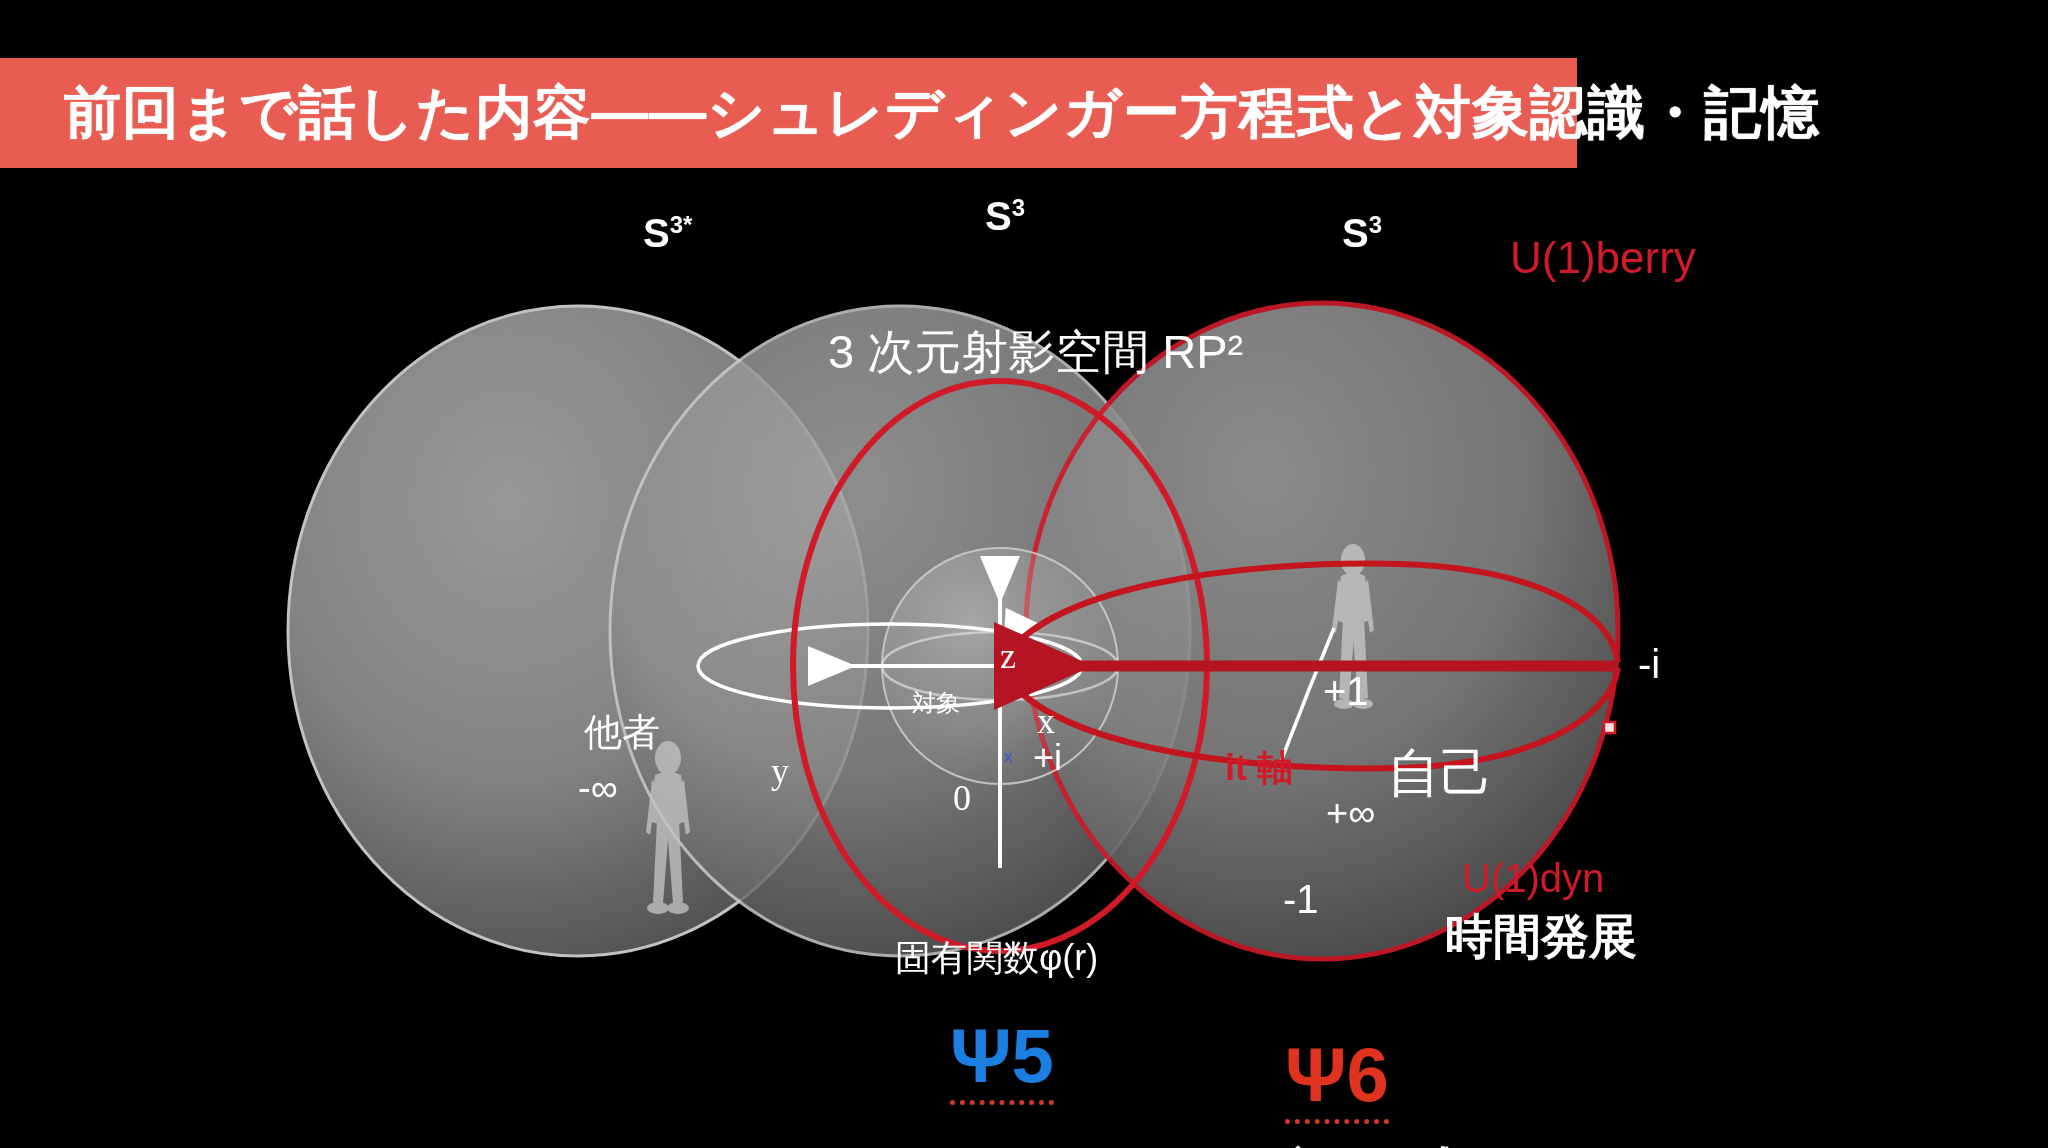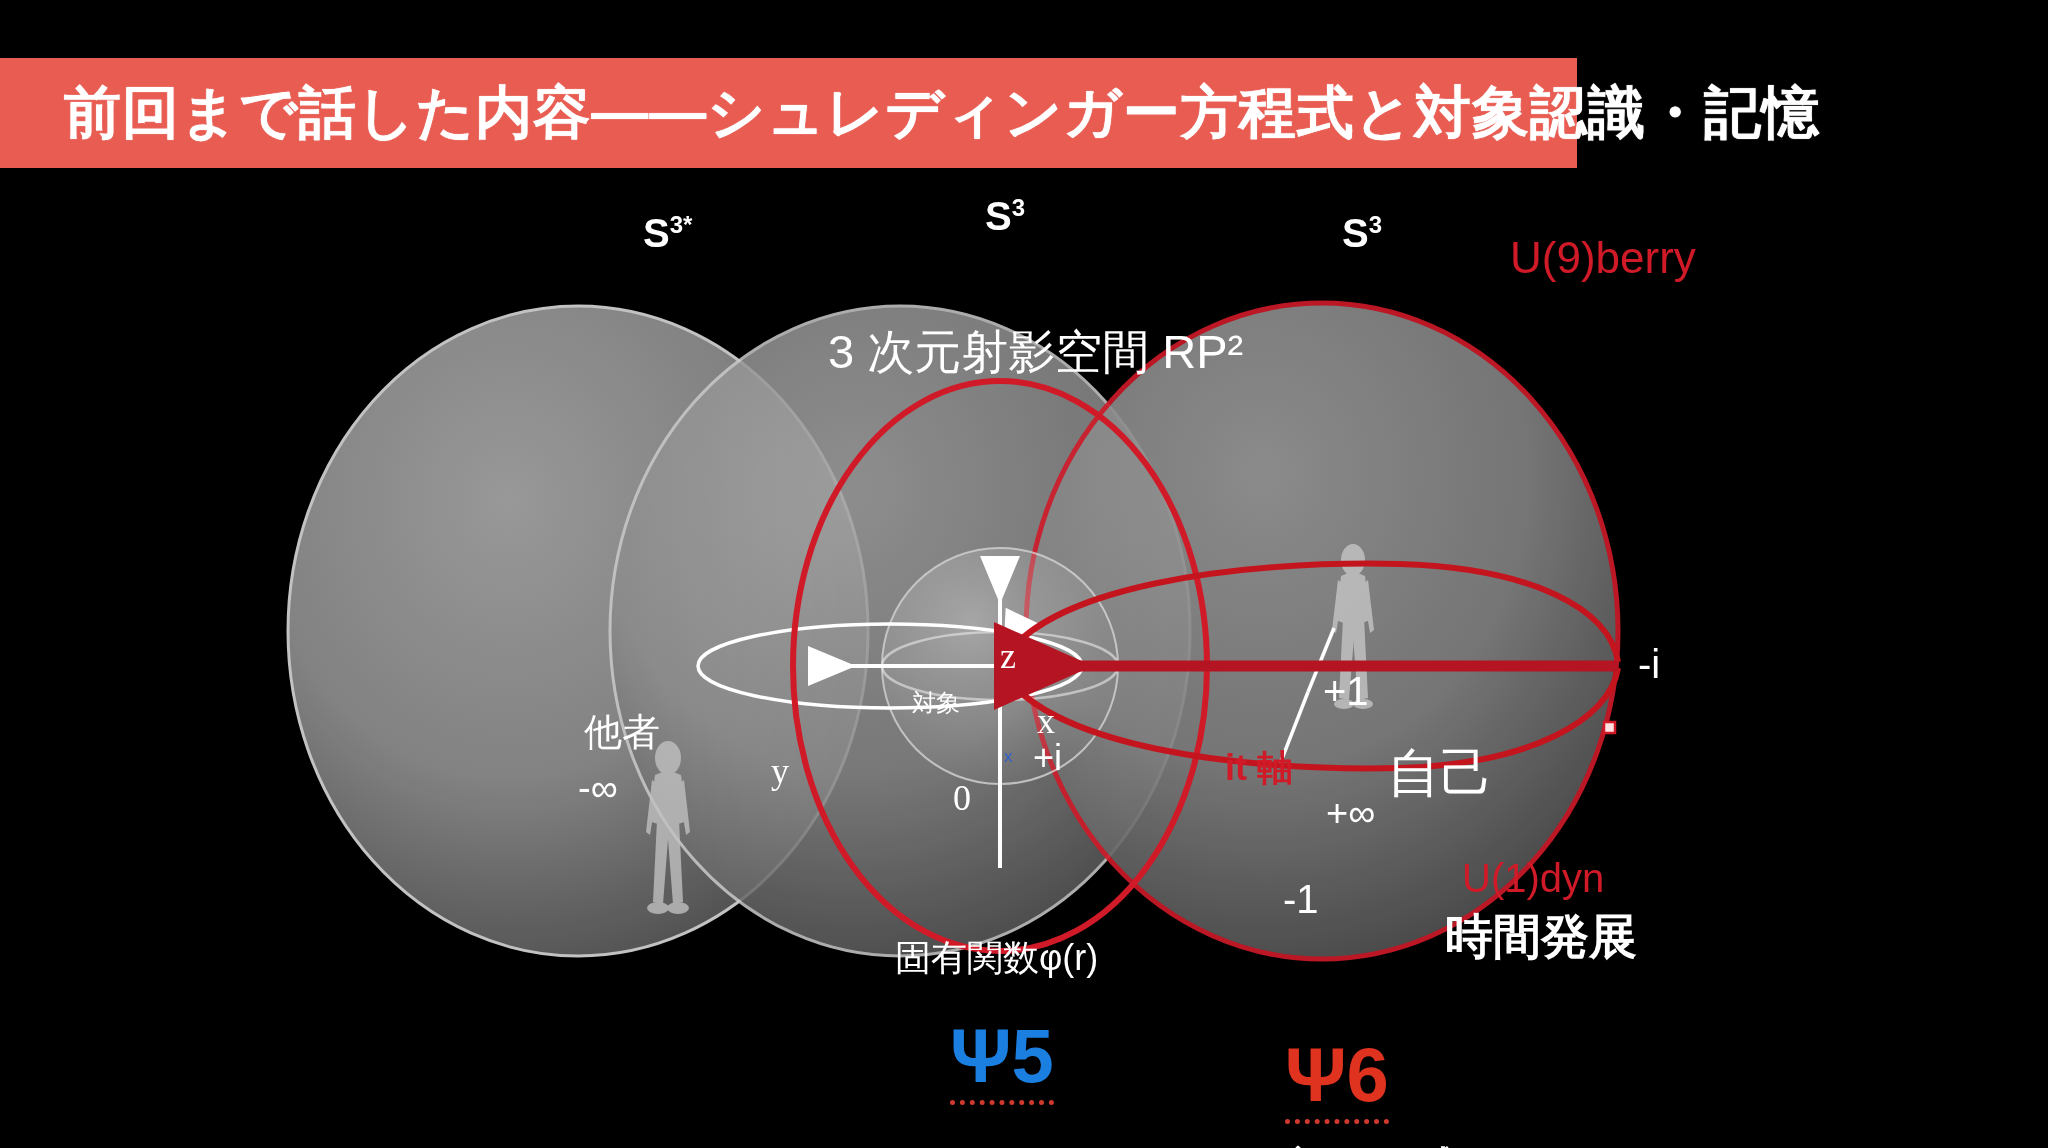--- a/index.html
+++ b/index.html
@@ -156,21 +156,21 @@
     </div>
 
     <div class="lbl sph-label" style="left:985px;top:28px;">
       <span>S</span><span class="sup">3</span>
     </div>
 
     <div class="lbl sph-label" style="left:1342px;top:45px;">
       <span>S</span><span class="sup">3</span>
     </div>
 
-    <div class="lbl red" id="lbl-u1berry" style="left:1510px;top:68px;">U(9)berry</div>
+    <div class="lbl red" id="lbl-u1berry" style="left:1510px;top:68px;">U(1)berry</div>
 
     <div class="lbl" id="lbl-rp2" style="left:828px;top:160px;">3 次元射影空間 RP²</div>
 
     <div class="lbl" id="lbl-tasha" style="left:584px;top:545px;">他者</div>
     <div class="lbl" id="lbl-minusinf" style="left:578px;top:601px;">-∞</div>
 
     <div class="lbl" id="lbl-taisho" style="left:912px;top:523px;">対象</div>
 
     <div class="lbl serif" id="lbl-z" style="left:1000px;top:470px;">z</div>
     <div class="lbl serif" id="lbl-x" style="left:1037px;top:535px;">x</div>

